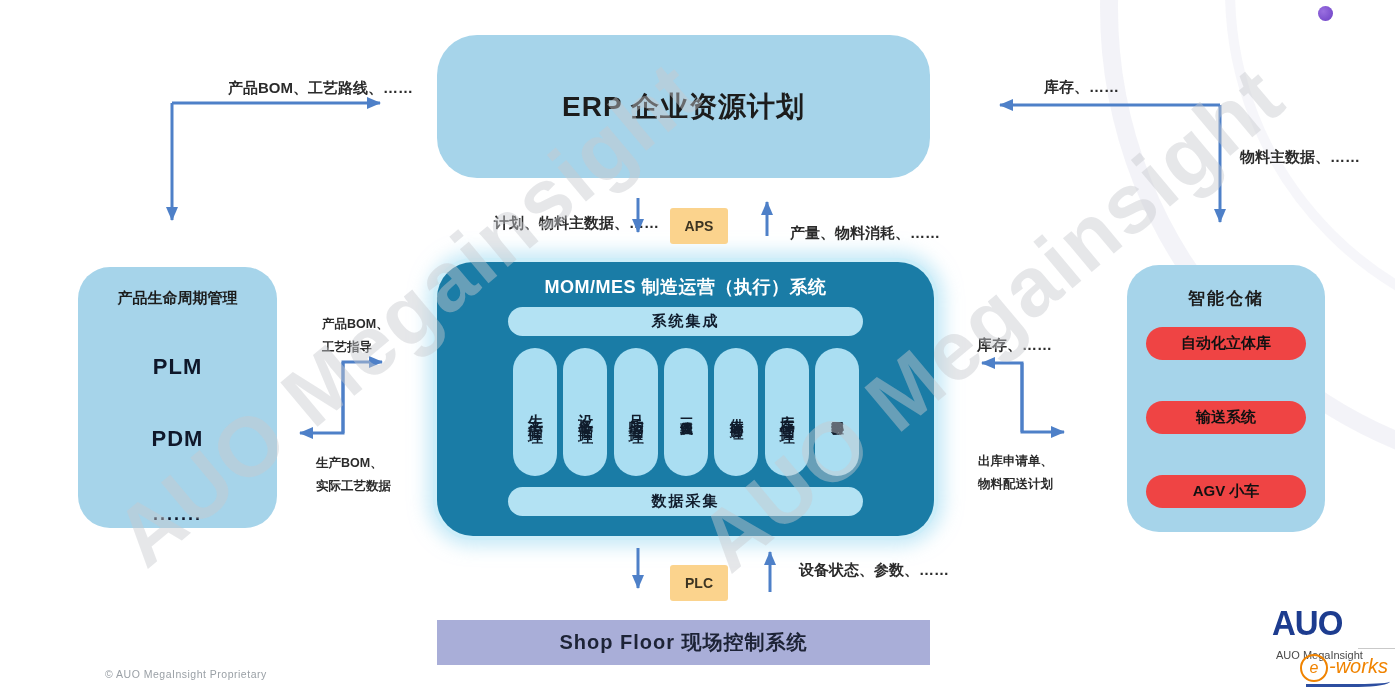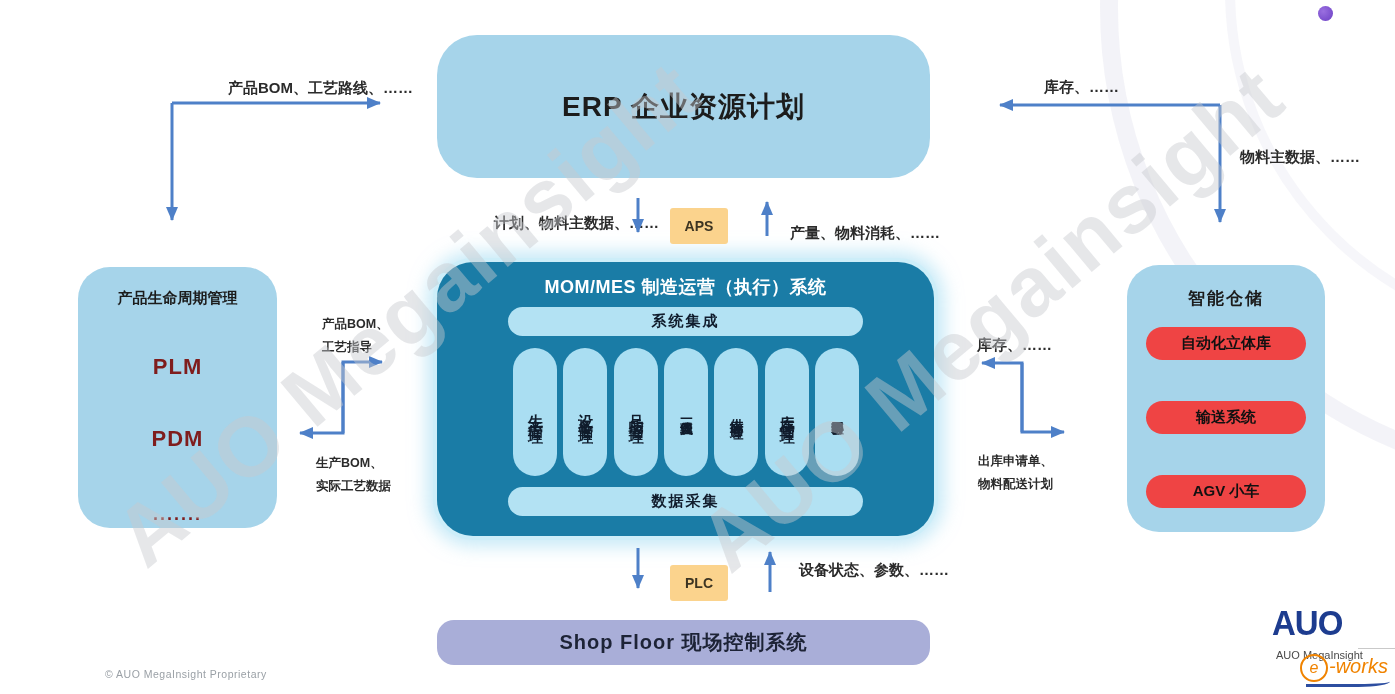--- a/index.html
+++ b/index.html
@@ -16,21 +16,21 @@
   .wm{position:absolute;font-size:84px;font-weight:bold;white-space:nowrap;
       color:rgba(199,201,207,.45);transform:rotate(-40deg);transform-origin:left center;
       z-index:40;pointer-events:none;letter-spacing:2px;}
   
   .bigbox{background:#a6d4ea;border-radius:36px;}
   #erp-box{left:437px;top:35px;width:493px;height:143px;border-radius:40px;
            display:flex;align-items:center;justify-content:center;}
   #erp-box .t{font-size:28px;font-weight:bold;color:#1c1c1c;letter-spacing:1px;}
   #plm-box{left:78px;top:267px;width:199px;height:261px;border-radius:32px;text-align:center;}
   #plm-box .title{margin-top:22px;font-size:15px;font-weight:bold;color:#1c1c1c;}
-  #plm-box .item{font-size:22px;font-weight:bold;color:#7f1d1d;margin-top:46px;letter-spacing:1px;}
+  #plm-box .item{font-size:22px;font-weight:bold;color:#0f172a;margin-top:46px;letter-spacing:1px;}
   #plm-box .dots{font-size:18px;margin-top:52px;letter-spacing:2px;}
   #wh-box{left:1127px;top:265px;width:198px;height:267px;border-radius:32px;text-align:center;}
   #wh-box .title{margin-top:22px;font-size:17px;font-weight:bold;color:#1c1c1c;letter-spacing:2px;font-family:Liberation Mono, monospace;}
   .wh-pill{position:absolute;left:19px;width:160px;height:33px;border-radius:17px;background:#ef4444;
            display:flex;align-items:center;justify-content:center;font-size:15px;font-weight:bold;color:#111;}
   
   #mom-box{left:437px;top:262px;width:497px;height:274px;border-radius:36px;background:#1a7ca6;
            box-shadow:0 0 0 4px #cdeef9,0 0 18px 10px rgba(150,215,240,.55);}
   #mom-title{position:absolute;top:13px;width:100%;text-align:center;color:#fff;
              font-size:18px;font-weight:bold;letter-spacing:.5px;}
@@ -40,21 +40,21 @@
   #bar-top{top:45px;} #bar-bottom{top:225px;}
   #mom-pills{position:absolute;left:76px;top:86px;width:346px;height:128px;
              display:flex;justify-content:space-between;}
   .vpill{width:44px;height:128px;border-radius:22px;background:#aadef2;display:flex;
          align-items:center;justify-content:center;}
   .vpill span{writing-mode:vertical-rl;text-orientation:upright;font-weight:bold;color:#101c2c;}
   .vpill.c4 span{font-size:15px;letter-spacing:5px;}
   .vpill.c5 span{font-size:13.5px;letter-spacing:2px;}
   .vpill.c6 span{font-size:12.5px;letter-spacing:0;}
   
-  #sf-box{left:437px;top:620px;width:493px;height:45px;border-radius:17px;background:#a9aed8;
+  #sf-box{left:437px;top:620px;width:493px;height:45px;border-radius:0;background:#a9aed8;
           display:flex;align-items:center;justify-content:center;}
   #sf-box .t{font-size:20px;font-weight:bold;color:#1d2336;letter-spacing:1px;}
   
   .badge{position:absolute;width:58px;height:36px;background:#fbd38d;border-radius:3px;
          display:flex;align-items:center;justify-content:center;font-size:14px;font-weight:bold;color:#3c3422;}
   #badge-aps{left:670px;top:208px;} #badge-plc{left:670px;top:565px;}
   
   .lbl{position:absolute;font-size:15px;font-weight:bold;color:#2b2b2b;white-space:nowrap;}
   .lbl2{position:absolute;font-size:12.5px;font-weight:bold;color:#2b2b2b;text-align:left;line-height:1.85;}
   

